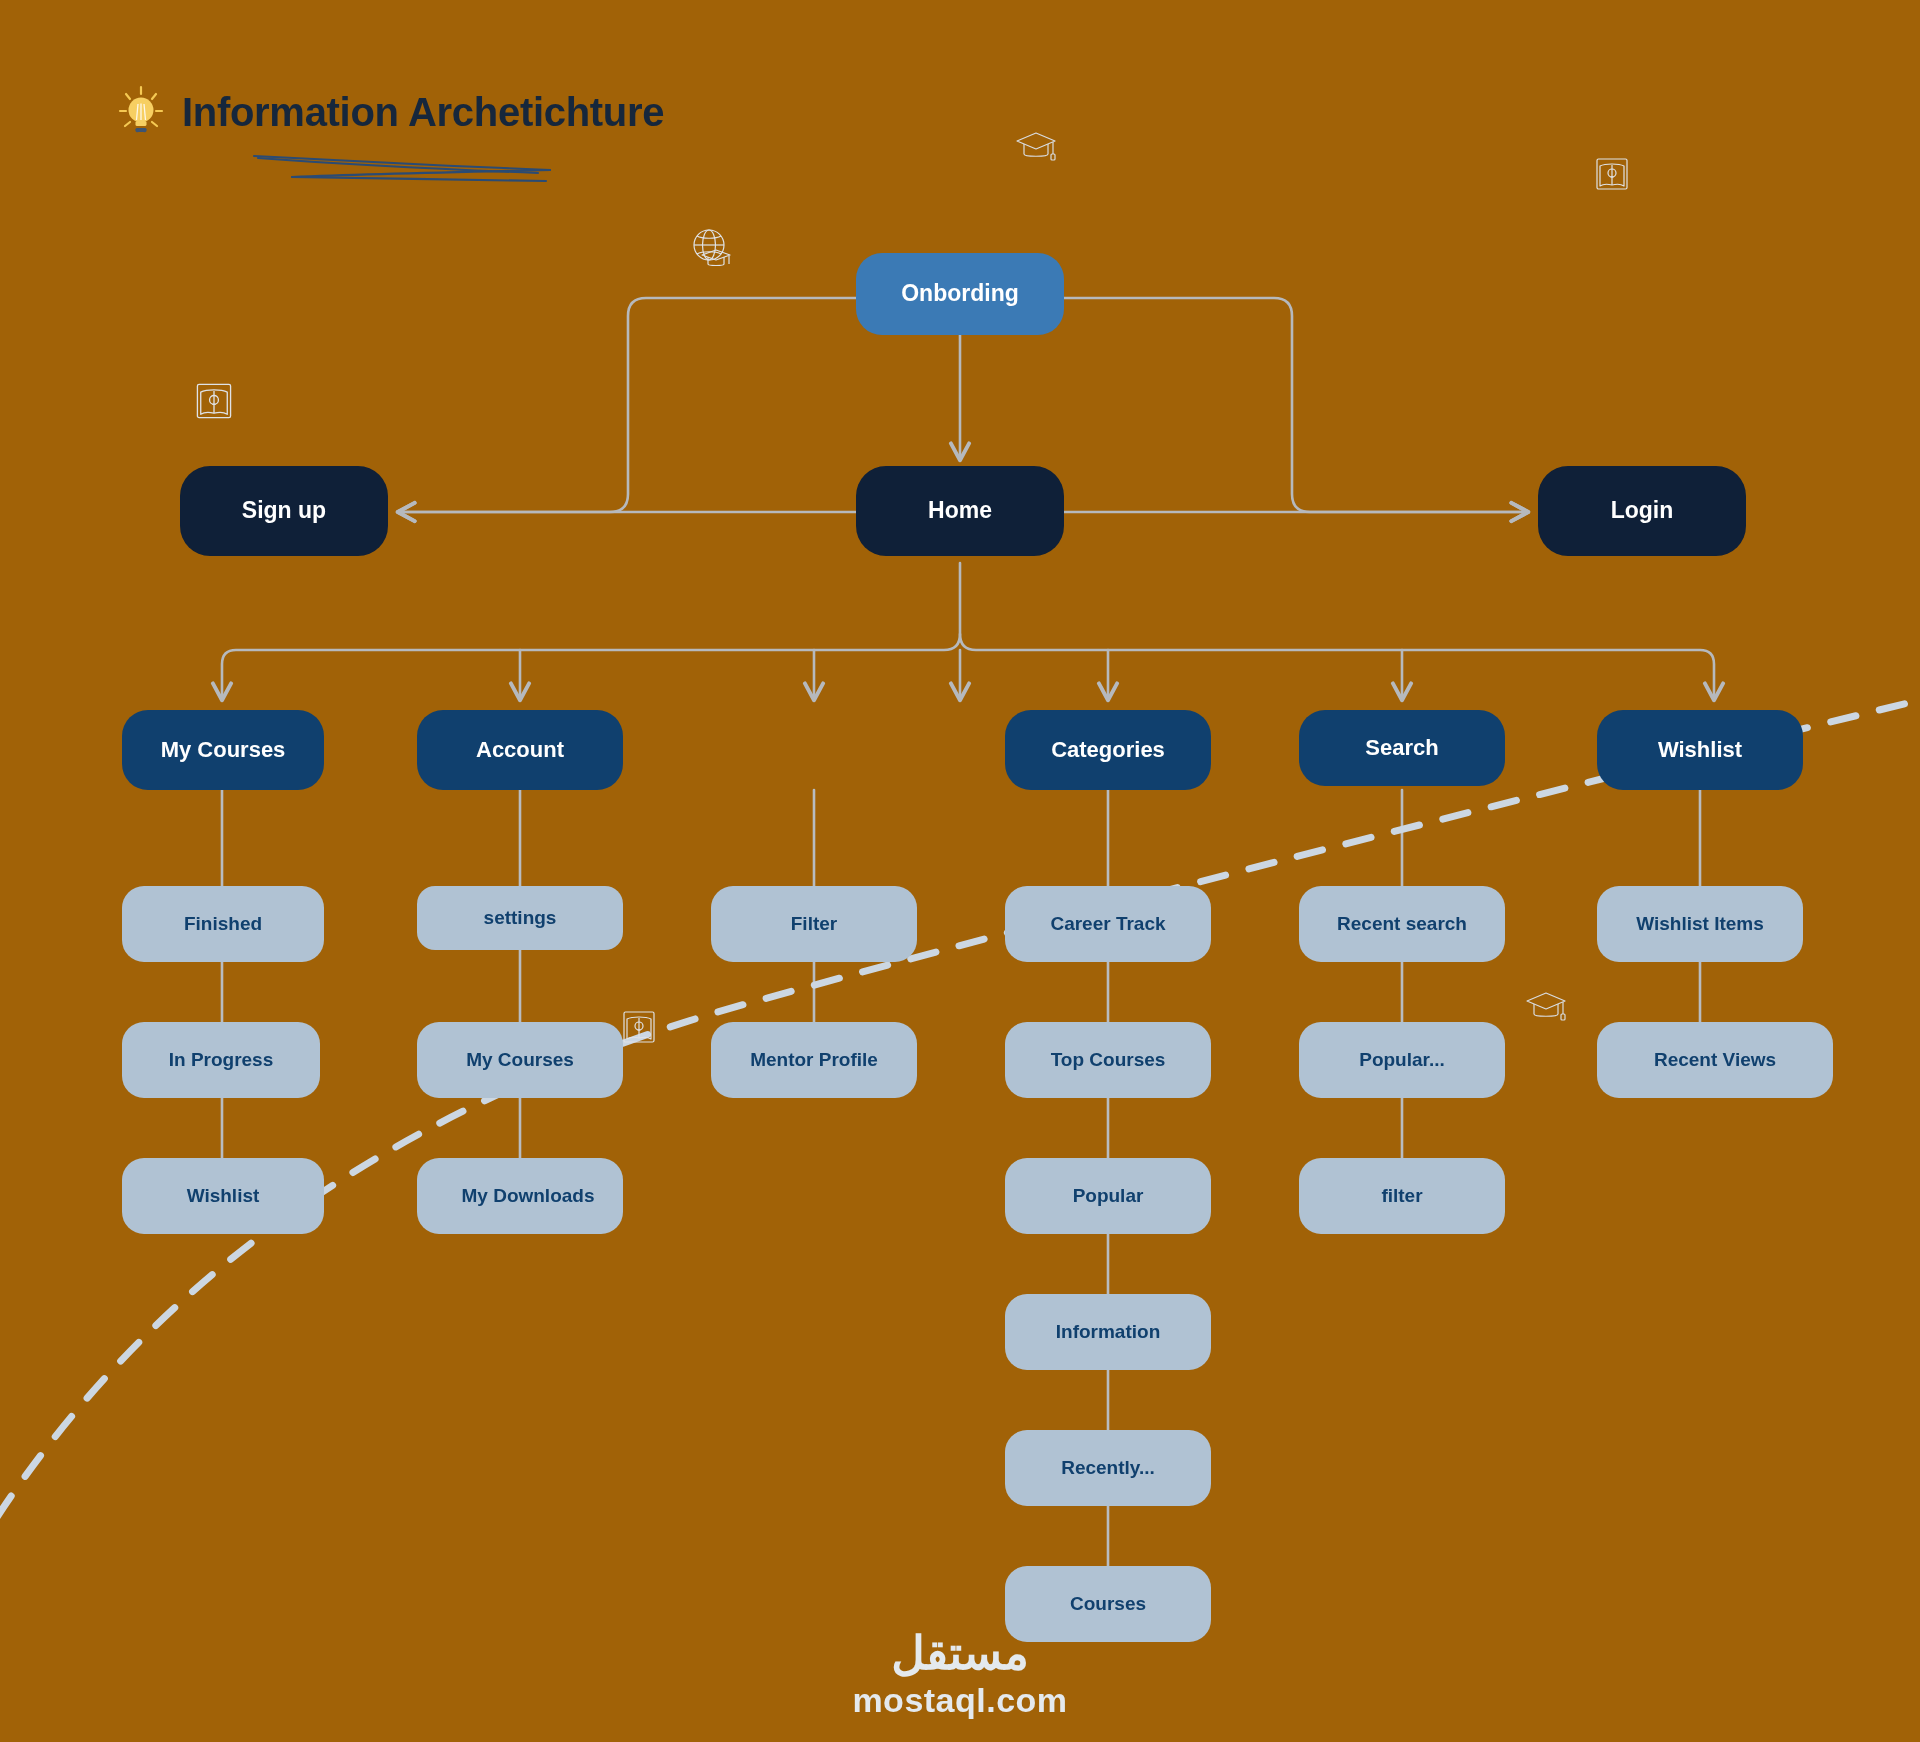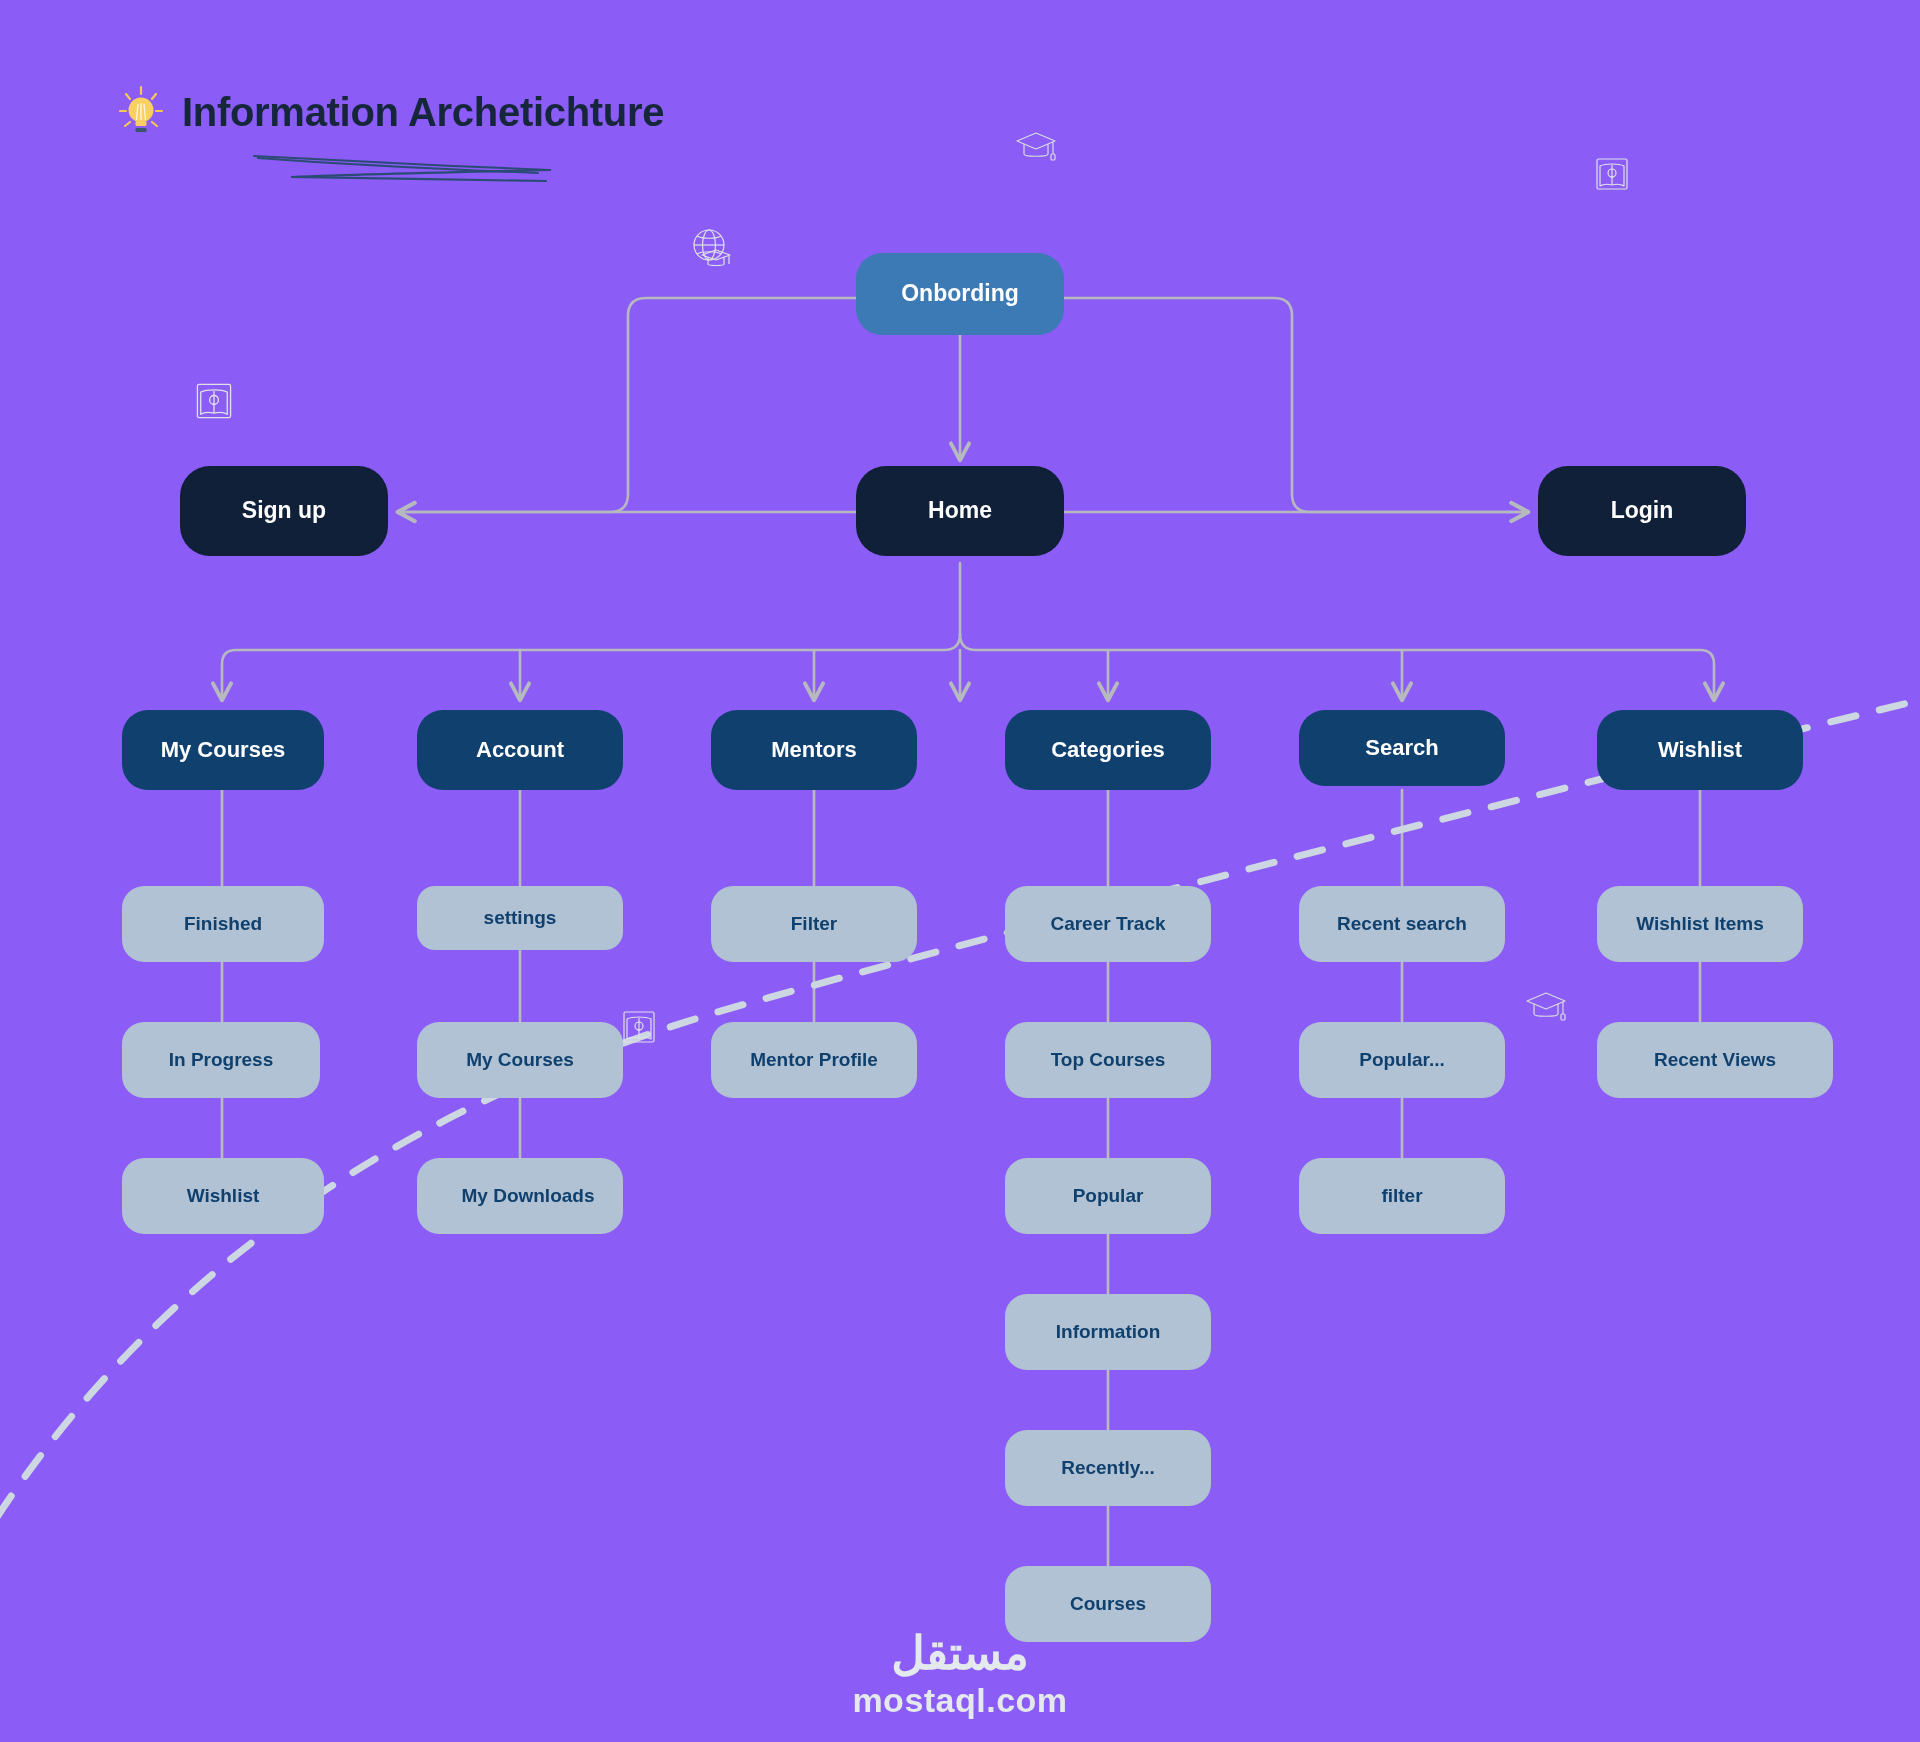--- a/index.html
+++ b/index.html
@@ -12,21 +12,21 @@
     width: 1920px;
     height: 1742px;
     position: relative;
     overflow: hidden;
   }
 
   #canvas {
     position: relative;
     width: 1920px;
     height: 1742px;
-    background: #8b5cf6;
+    background: #a16207;
   }
 
   
   #wires {
     position: absolute;
     inset: 0;
     width: 1920px;
     height: 1742px;
     pointer-events: none;
   }
@@ -293,21 +293,20 @@
   <div class="node lvl-auth" style="left:180px; top:466px; width:208px; height:90px;">Sign up</div>
 
   <div class="node lvl-auth" style="left:856px; top:466px; width:208px; height:90px;">Home</div>
 
   <div class="node lvl-auth" style="left:1538px; top:466px; width:208px; height:90px;">Login</div>
 
   <div class="node lvl-cat" style="left:122px; top:710px; width:202px; height:80px;">My Courses</div>
 
   <div class="node lvl-cat" style="left:417px; top:710px; width:206px; height:80px;">Account</div>
 
-  <div class="node lvl-cat" style="left:711px; top:710px; width:206px; height:80px;">Mentors</div>
 
   <div class="node lvl-cat" style="left:1005px; top:710px; width:206px; height:80px;">Categories</div>
 
   <div class="node lvl-cat" style="left:1299px; top:710px; width:206px; height:76px;">Search</div>
 
   <div class="node lvl-cat" style="left:1597px; top:710px; width:206px; height:80px;">Wishlist</div>
 
   <div class="node lvl-sub" style="left:122px; top:886px; width:202px; height:76px;">Finished</div>
   <div class="node lvl-sub" style="left:122px; top:1022px; width:198px; height:76px;">In Progress</div>
   <div class="node lvl-sub" style="left:122px; top:1158px; width:202px; height:76px;">Wishlist</div>

